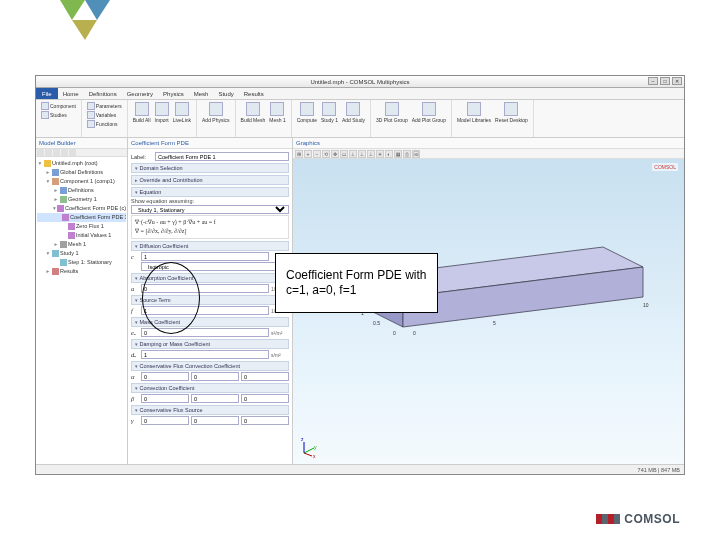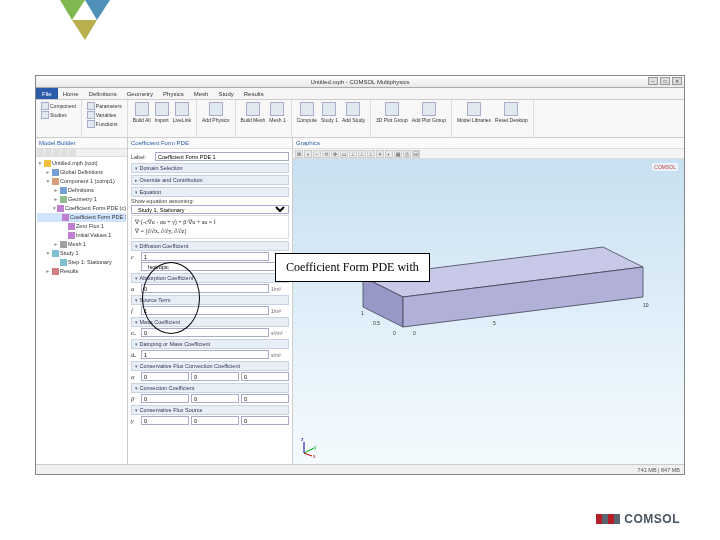--- a/index.html
+++ b/index.html
@@ -68,21 +68,21 @@
   .gfx-canvas { flex: 1; background: linear-gradient(#c8e0f0, #e8f4fc 70%, #f4fafd); position: relative; }
   .gfx-logo { position: absolute; top: 4px; right: 6px; font-size: 5px; color: #c04040; background: rgba(255,255,255,0.6); padding: 1px 2px; }
   .axis-triad { position: absolute; bottom: 6px; left: 6px; width: 22px; height: 22px; }
   .axis-triad .ax { position: absolute; font-size: 5px; }
   
   .beam { position: absolute; top: 48px; left: 50px; width: 310px; height: 130px; }
   
   .statusbar { height: 10px; background: #f0f0f0; border-top: 1px solid #ccc; font-size: 5.5px; color: #555; display: flex; align-items: center; justify-content: flex-end; padding: 0 4px; }
   
   .circle-annot { position: absolute; border: 1.5px solid #000; border-radius: 50%; pointer-events: none; }
-  .callout-box { position: absolute; background: #fff; border: 1.5px solid #000; padding: 6px 10px; font-size: 12px; font-family: Liberation Serif, serif; color: #000; line-height: 15px; }
+  .callout-box { position: absolute; background: #fff; border: 1.5px solid #000; padding: 14px 10px; font-size: 12px; font-family: Liberation Sans, sans-serif; color: #000; line-height: 15px; }
   
   .footer-logo { position: absolute; bottom: 14px; right: 40px; display: flex; align-items: center; gap: 4px; }
   .footer-logo .sq { display: flex; }
   .footer-logo .sq span { width: 6px; height: 10px; }
   .footer-logo .txt { font-size: 12px; font-weight: bold; color: #4a5560; letter-spacing: 0.5px; }
 </style>
 </head>
 <body>
 
 <div class="slide-logo">
@@ -413,20 +413,21 @@
 
   <div class="statusbar">
     <span>741 MB | 847 MB</span>
   </div>
 </div>
 
 <div class="circle-annot" style="top:262px; left:142px; width:58px; height:72px;"></div>
 
 <div class="callout-box" style="top:253px; left:275px;">
   <div>Coefficient Form PDE with</div>
+  <div>c=1, a=0, f=1</div>
 </div>
 
 <div class="footer-logo">
   <div class="sq">
     <span style="background:#b51f2a"></span>
       <span style="background:#5a6570"></span>
       <span style="background:#b51f2a"></span>
       <span style="background:#5a6570"></span>
   </div>
   <span class="txt">COMSOL</span>

